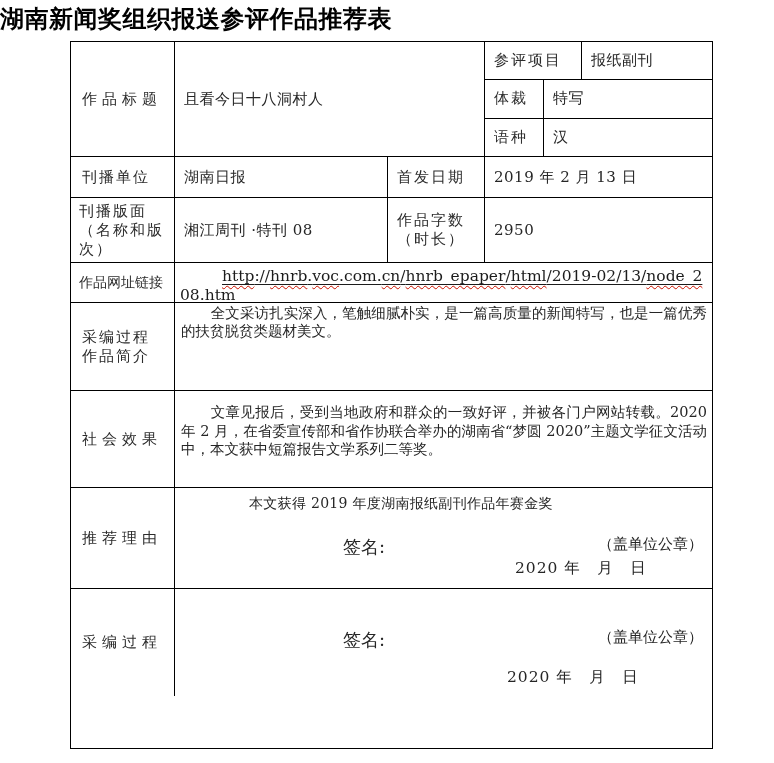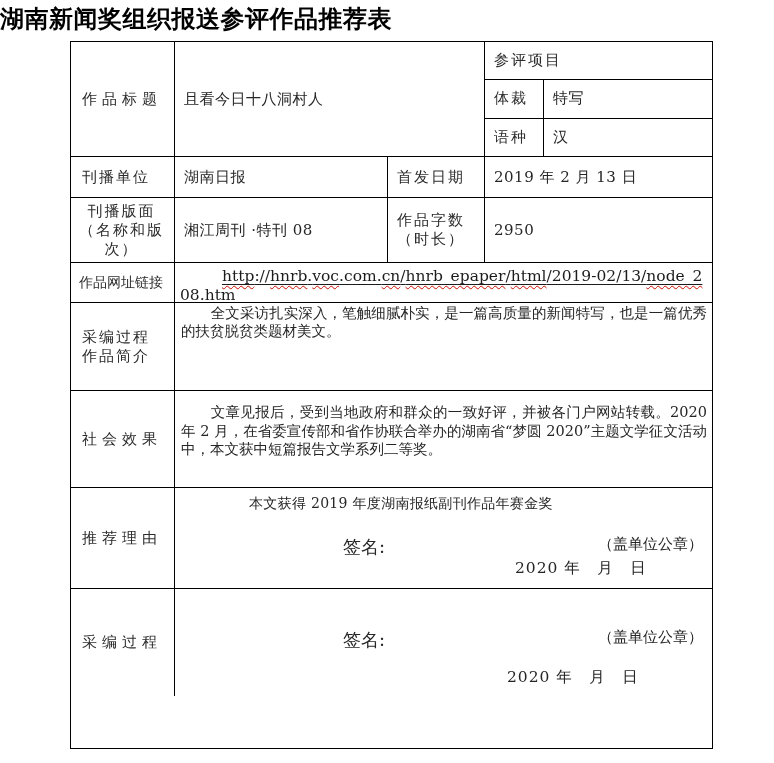--- a/index.html
+++ b/index.html
@@ -21,21 +21,21 @@
   .row{display:flex;box-sizing:border-box;border-bottom:1px solid #000;}
   .row:last-child{border-bottom:none;}
   .cell{
     box-sizing:border-box;border-right:1px solid #000;
     display:flex;align-items:center;overflow:hidden;
     font-size:15px;line-height:19px;
   }
   .cell:last-child{border-right:none;}
   .lab{padding-left:11px;white-space:pre-line;color:#2c2c2c;}
   .ls{letter-spacing:5px;}
-  .ls2{letter-spacing:2px;text-align:center;}
+  .ls2{letter-spacing:2px;}
   .small{font-size:14px;padding-left:8px;}
   .val{padding-left:9px;letter-spacing:0.5px;}
   
   .rblock{flex:1;display:flex;flex-direction:column;}
   .rrow{display:flex;flex:1;box-sizing:border-box;border-bottom:1px solid #000;}
   .rrow:last-child{border-bottom:none;}
   
   .urlcell{display:block;padding:4px 6px 0 5px;}
   .url{
     font-size:15.5px;line-height:19px;word-break:break-all;
@@ -67,20 +67,21 @@
 <h1 class="page-title">湖南新闻奖组织报送参评作品推荐表</h1>
 
 <div class="tbl">
 
   <div class="row" style="height:115px">
     <div class="cell lab ls" style="width:104px">作品标题</div>
     <div class="cell val" style="width:310px">且看今日十八洞村人</div>
     <div class="rblock">
       <div class="rrow">
         <div class="cell lab ls2" style="width:97px;padding-left:9px">参评项目</div>
+        <div class="cell val" style="flex:1">报纸副刊</div>
       </div>
       <div class="rrow">
         <div class="cell lab ls2" style="width:59px;padding-left:9px">体裁</div>
         <div class="cell val" style="flex:1">特写</div>
       </div>
       <div class="rrow">
         <div class="cell lab ls2" style="width:59px;padding-left:9px">语种</div>
         <div class="cell val" style="flex:1">汉</div>
       </div>
     </div>

